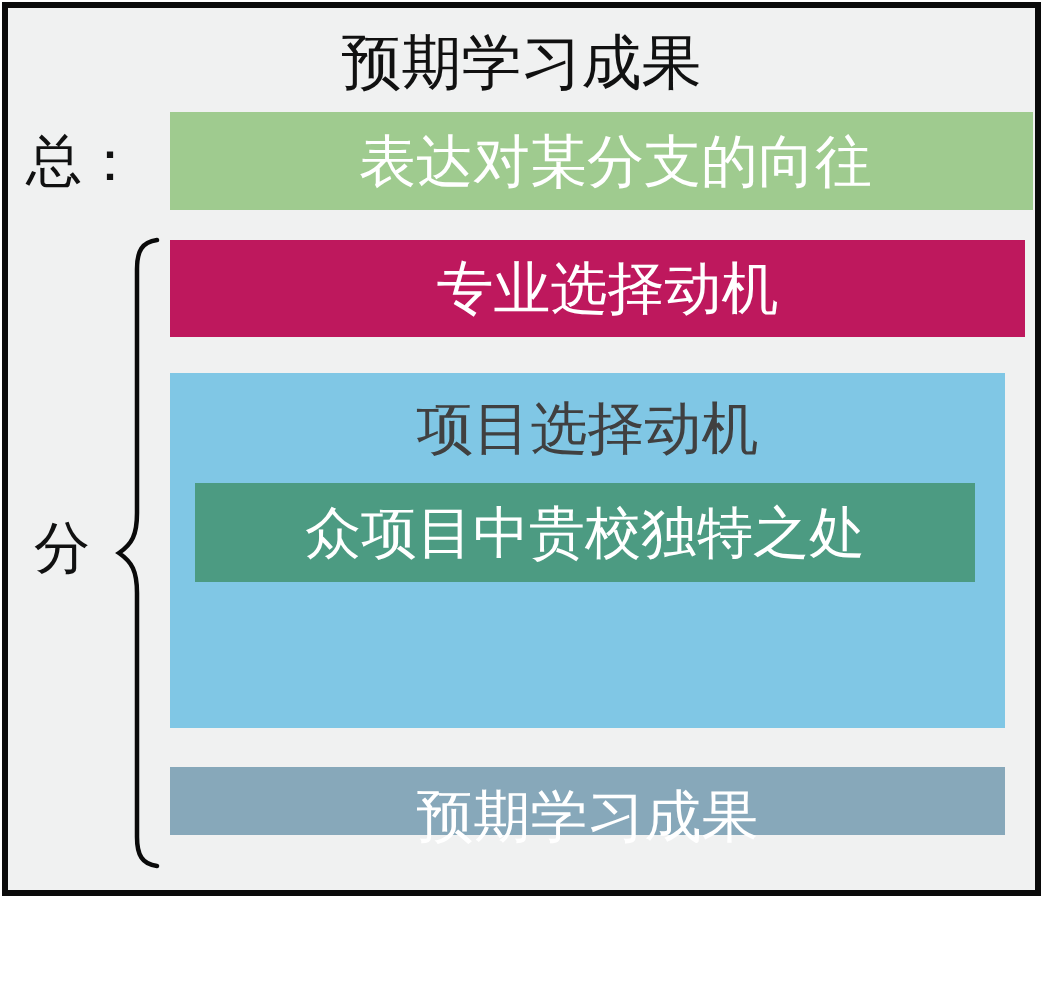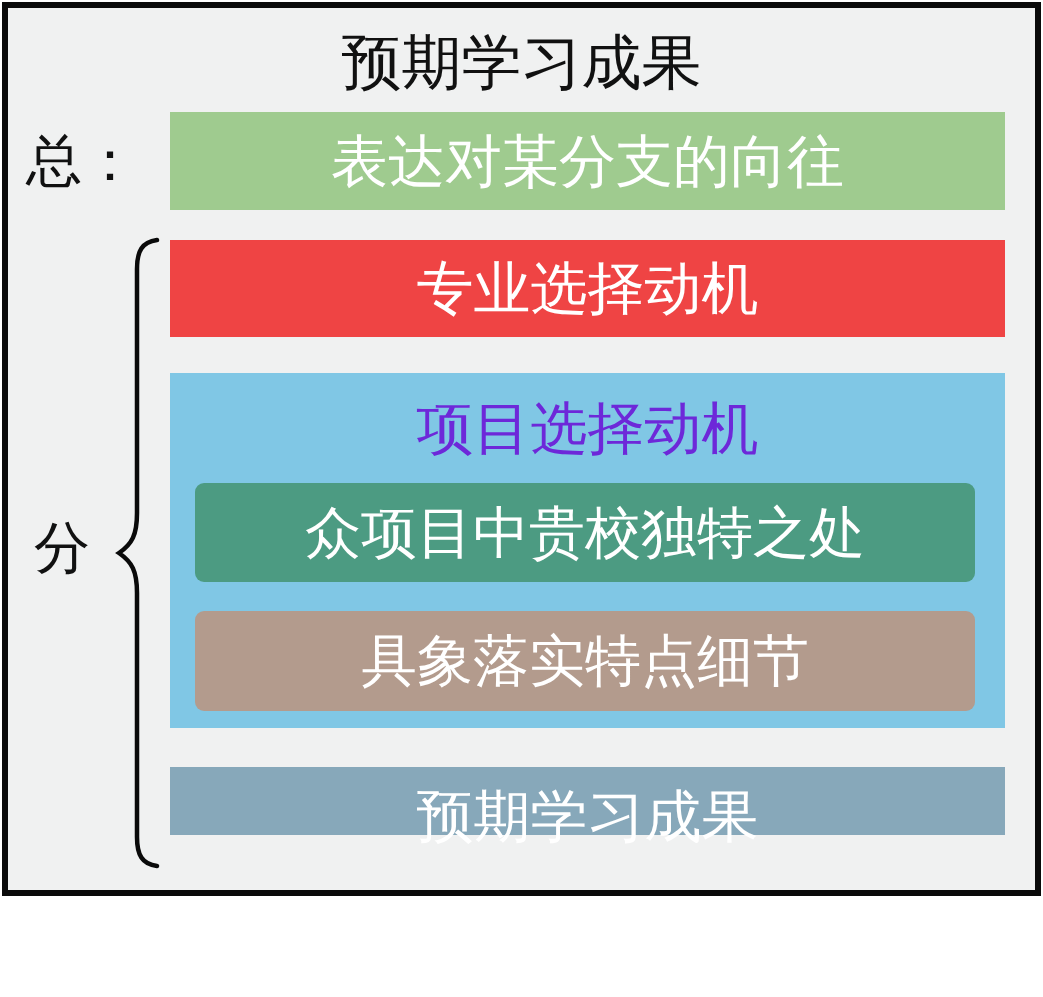--- a/index.html
+++ b/index.html
@@ -70,32 +70,31 @@
   .block-program  { top: 365px; height: 355px; }
   .block-outcome  { top: 759px; height: 68px; line-height: 98px; font-size: 57px; }
   .program-header {
     position: absolute;
     left: 0;
     top: 0;
     width: 100%;
     height: 110px;
     line-height: 110px;
     font-size: 57px;
-    color: #6d28d9;
+    color: #404040;
     text-align: center;
     white-space: nowrap;
   }
   .sub-block {
     position: absolute;
     left: 25px;
     width: 780px;
     color: #ffffff;
     text-align: center;
     white-space: nowrap;
-    border-radius: 9px;
   }
   .sub-unique  { top: 110px; height: 99px;  line-height: 99px;  font-size: 56px; }
   .sub-details { top: 238px; height: 100px; line-height: 100px; font-size: 56px; }
   .footnote {
     position: absolute;
     left: 8px;
     top: 908px;
     width: 1030px;
     height: 72px;
     line-height: 72px;
@@ -113,38 +112,35 @@
     <div class="diagram-title">预期学习成果</div>
 
     <div class="side-label label-total">总：</div>
 
     <div class="side-label label-parts">分</div>
 
     <svg class="brace" viewBox="0 0 52 632" aria-hidden="true">
       <path d="M47,3 C32,5 27,14 27,32 L27,276 C27,298 22,307 9,316 C22,325 27,334 27,356 L27,600 C27,618 32,627 47,629" fill="none" stroke="#0a0a0a" stroke-width="4.5" stroke-linecap="round"></path>
     </svg>
 
-    <div class="block block-overview" style="background: rgb(159, 203, 143);">
+    <div class="block block-overview" style="background: rgb(159, 203, 143); padding-left: 28px;">
       <span>表达对某分支的向往</span>
     </div>
 
-    <div class="block block-major" style="background: #ef4444;">
+    <div class="block block-major" style="background: #be185d; padding-left: 20px;">
       <span>专业选择动机</span>
     </div>
 
     <div class="block block-program" style="background: rgb(128, 199, 229);">
       <div class="program-header">项目选择动机</div>
 
       <div class="sub-block sub-unique" style="background: rgb(76, 155, 130);">
         <span>众项目中贵校独特之处</span>
       </div>
 
-      <div class="sub-block sub-details" style="background: rgb(179, 155, 141);">
-        <span>具象落实特点细节</span>
-      </div>
     </div>
 
     <div class="block block-outcome" style="background: rgb(135, 168, 186);">
       <span>预期学习成果</span>
     </div>
 
   </div>
 
 </div>
 

